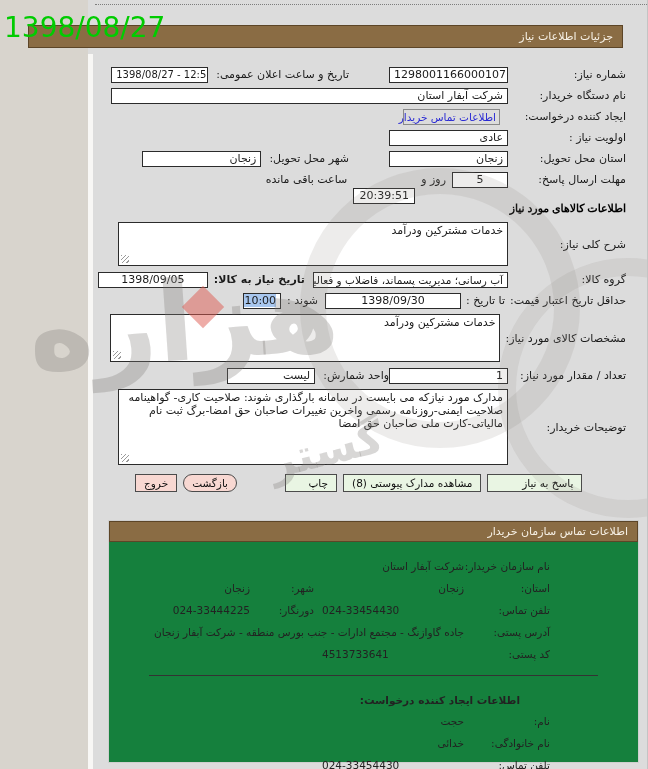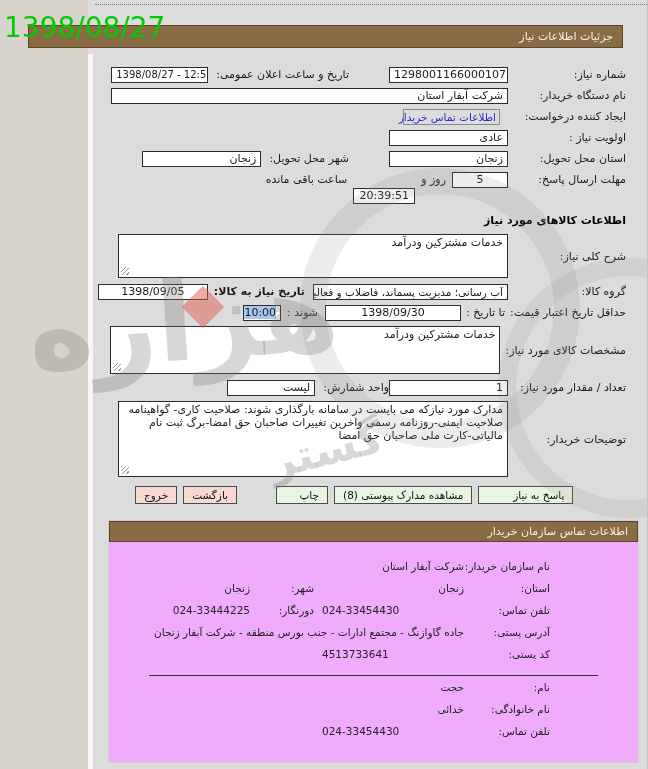--- a/index.html
+++ b/index.html
@@ -36,23 +36,23 @@
              font-size:10.5px; flex:none; white-space:nowrap; padding:0 3px; cursor:pointer; }
   .sect-title { font-weight:bold; color:#000; }
   .sel { background:#a8c7ef; }
 
   .btnrow { display:flex; direction:rtl; justify-content:flex-end; gap:6px; margin-top:9px; padding-left:40px; align-items:center; }
   .btn { height:18px; line-height:16px; border:1px solid #4b4b4b; font-size:10.5px; 
          padding:0 8px; flex:none; cursor:pointer; color:#111; }
   .btn.green { background:#e9f5e3; }
   .btn.pink  { background:#f8d8d2; }
   .btn.wide  { min-width:95px; }
-  .btn.gap   { margin-right:8px; }
-
-  .card { position:absolute; left:108px; top:520px; width:531px; height:243px; background:#f0abfc;
+  .btn.gap   { margin-right:17px;border-radius:9px; }
+
+  .card { position:absolute; left:108px; top:520px; width:531px; height:243px; background:#15803d;
           border:1px solid #cfcfcf; z-index:10; direction:rtl; font-size:10.5px; color:#222; }
   .card .hdr2 { position:relative; width:100%; height:21px; line-height:19px; margin:0; }
   .crow { display:flex; align-items:center; height:22px; padding-right:88px; }
   .crow.first { margin-top:13px; }
   .c-lbl { width:86px; flex:none; white-space:nowrap; }
   .c-val { width:150px; flex:none; text-align:right; padding-left:8px; white-space:nowrap; }
   .c-lbl2 { width:64px; flex:none; white-space:nowrap; }
   .c-val2 { flex:none; text-align:right; white-space:nowrap; }
   .c-val.wide { width:auto; }
   .card hr { border:none; border-top:1px solid #333; margin:10px 40px 0 40px; }
@@ -112,21 +112,21 @@
     </div>
 
     <div class="frow">
       <div class="lblcol">مهلت ارسال پاسخ:</div>
       <div class="box center ltr" style="width:56px;">5</div>
       <div class="lbl2" style="margin:0 6px;">روز و</div>
       <div class="box center ltr" style="width:62px;margin-top:32px;">20:39:51</div>
       <div class="lbl2" style="margin-right:6px;">ساعت باقی مانده</div>
     </div>
 
-    <div class="frow" style="margin-top:20px;">
+    <div class="frow" style="margin-top:8px;font-family:Liberation Serif, serif;">
       <div class="sect-title">اطلاعات کالاهای مورد نیاز</div>
     </div>
 
     <div class="frow tall">
       <div class="lblcol">شرح کلی نیاز:</div>
       <div class="tarea" style="width:390px; height:44px;">
         <span>خدمات مشترکین ودرآمد</span>
         <span class="grip"></span>
       </div>
     </div>
@@ -210,20 +210,21 @@
       <div class="c-val wide">جاده گاوازنگ - مجتمع ادارات - جنب بورس منطقه - شرکت آبفار زنجان</div>
     </div>
 
     <div class="crow">
       <div class="c-lbl">کد پستی:</div>
       <div class="c-val ltr" style="text-align:left;">4513733641</div>
     </div>
 
     <hr>
 
+    <div class="c-title">اطلاعات ایجاد کننده درخواست:</div>
 
     <div class="crow">
       <div class="c-lbl">نام:</div>
       <div class="c-val">حجت</div>
     </div>
 
     <div class="crow">
       <div class="c-lbl">نام خانوادگی:</div>
       <div class="c-val">خدائی</div>
     </div>

